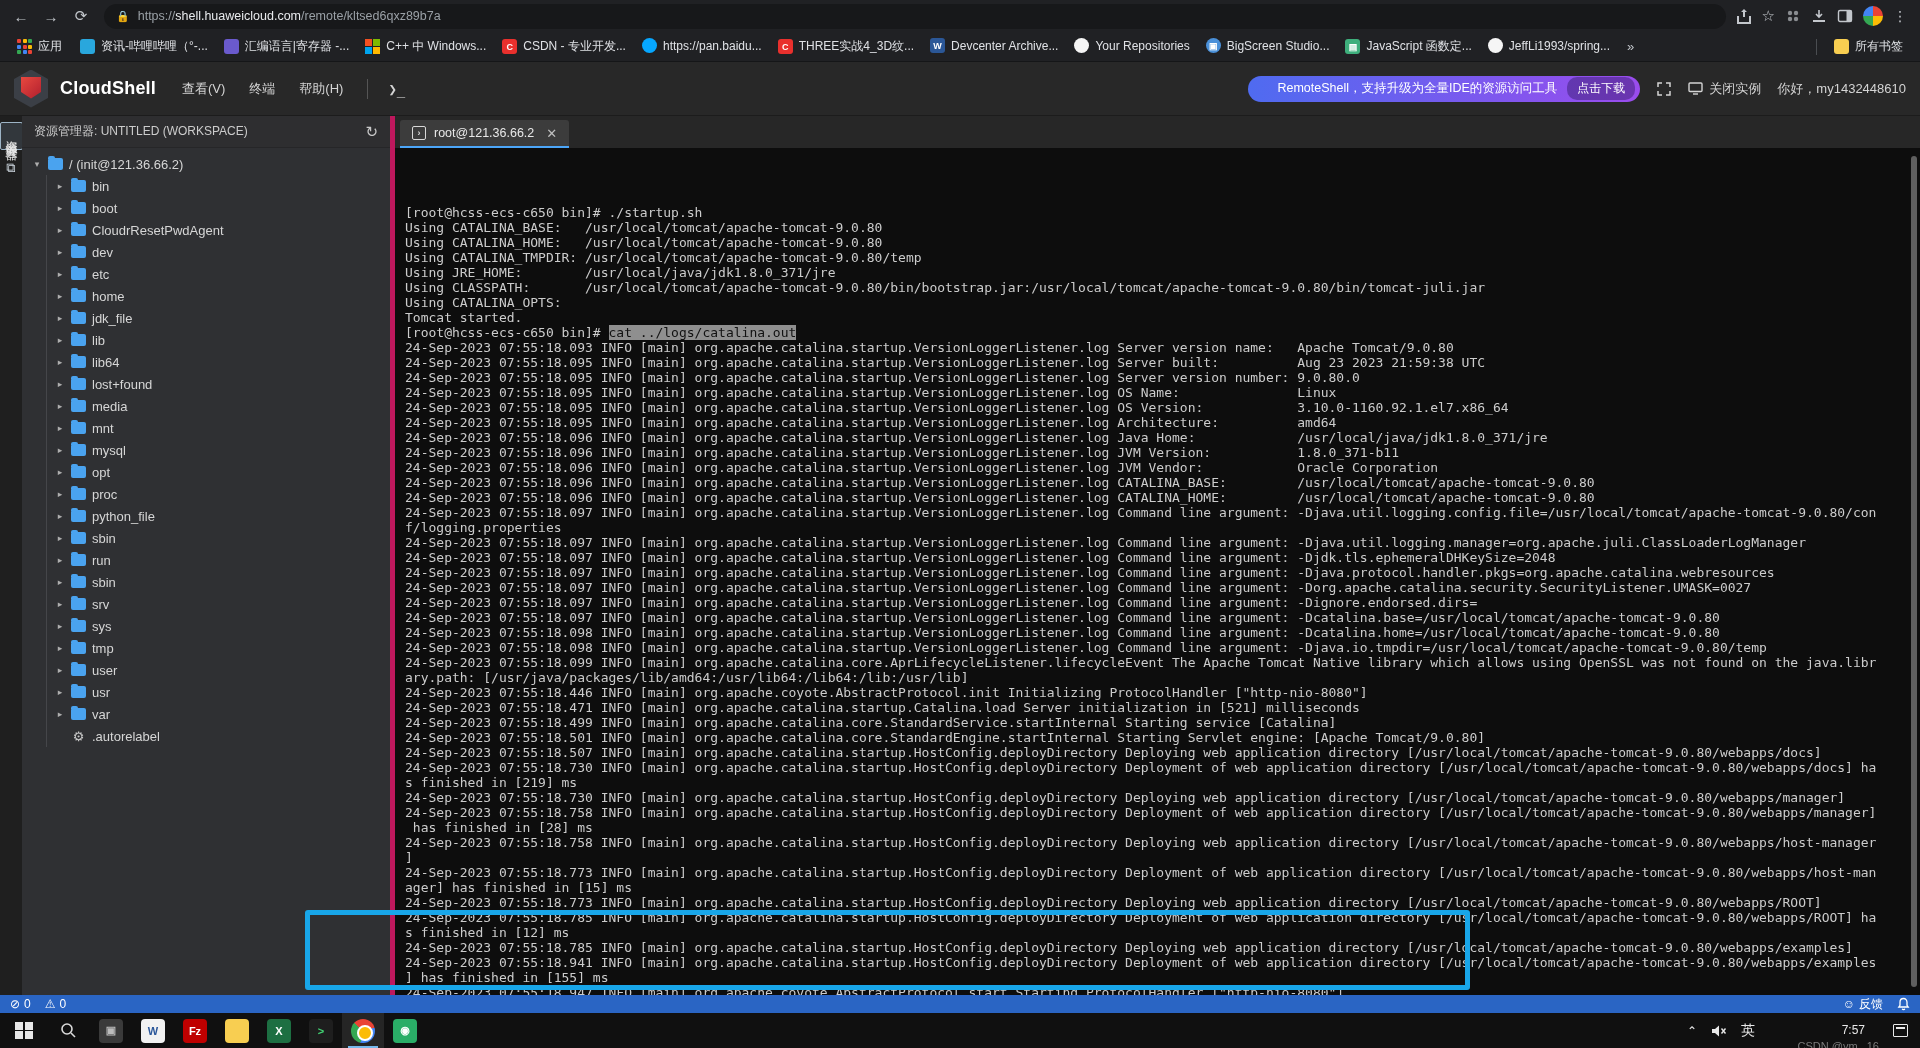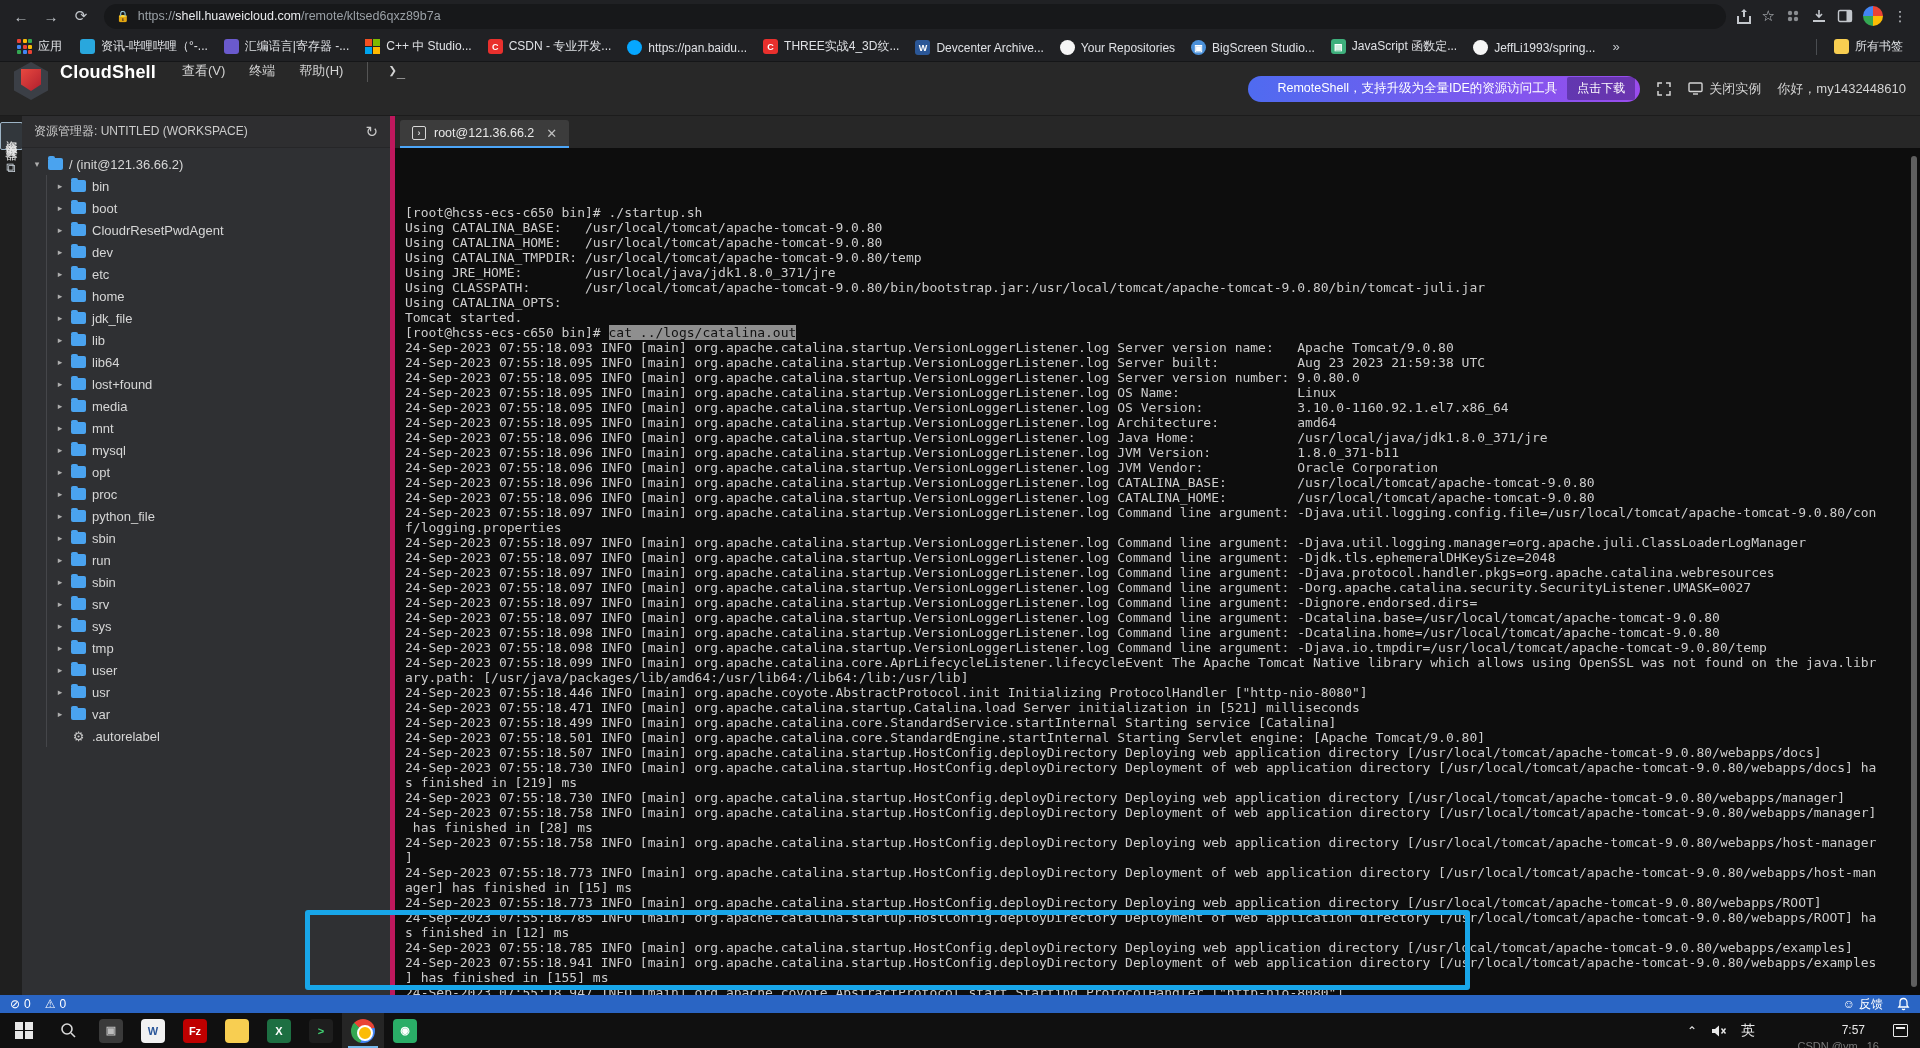--- a/index.html
+++ b/index.html
@@ -24,31 +24,31 @@
 .fav.circle{border-radius:50%}
 .winlogo{display:grid;grid-template-columns:7px 7px;grid-template-rows:7px 7px;gap:1px}
 .winlogo i{display:block}
 .appsgrid{display:grid;grid-template-columns:4px 4px 4px;grid-template-rows:4px 4px 4px;gap:1.5px}
 .appsgrid i{border-radius:1px}
 .bm-spacer{flex:1}
 .bm-sep{width:1px;height:16px;background:#4a4d51;margin:0 6px}
 .chev{color:#c3c7cc;font-size:13px;padding:0 6px;cursor:pointer}
 
 
-.csheader{height:54px;background:#282828;display:flex;align-items:flex-start;padding:0 14px;flex:none;position:relative;border-bottom:1px solid #1c1c1c}
+.csheader{height:54px;background:#282828;display:flex;align-items:center;padding:0 14px;flex:none;position:relative;border-bottom:1px solid #1c1c1c}
 .cslogo{width:34px;height:38px;position:relative;margin-right:12px;flex:none}
 .cslogo .hex{position:absolute;inset:0;background:#3b3f46;clip-path:polygon(50% 0,100% 25%,100% 75%,50% 100%,0 75%,0 25%)}
 .cslogo .rib{position:absolute;left:7px;top:7px;width:20px;height:22px;background:linear-gradient(135deg,#e8483f,#b01f2e);clip-path:polygon(0 0,100% 0,100% 70%,50% 100%,0 70%)}
 .brand{color:#fff;font-size:18px;font-weight:bold;margin-right:26px;letter-spacing:.2px}
 .menu-item{color:#d4d4d4;font-size:13px;margin-right:24px;cursor:pointer}
 .hd-sep{width:1px;height:20px;background:#555;margin-right:20px}
 .term-glyph{color:#d4d4d4;font-size:14px;font-family:"DejaVu Sans Mono",monospace;cursor:pointer}
 .hd-right{position:absolute;right:14px;top:0;height:100%;display:flex;align-items:center;gap:16px}
 .promo{height:26px;border-radius:13px;background:linear-gradient(90deg,#4f6bf0,#9a4ced);display:flex;align-items:center;gap:10px;padding:0 5px 0 29px;color:#fff;font-size:12.5px;cursor:pointer}
-.promo .dl{background:rgba(20,10,60,.35);border-radius:2px;padding:3px 10px;font-size:12px}
+.promo .dl{background:rgba(20,10,60,.35);border-radius:10px;padding:3px 10px;font-size:12px}
 .ic-btn{display:flex;align-items:center;gap:6px;color:#d4d4d4;font-size:13px;cursor:pointer}
 .greet{color:#d4d4d4;font-size:13px}
 
 
 .main{flex:1;display:flex;min-height:0}
 .activity{width:22px;background:#1f1f1f;flex:none;display:flex;flex-direction:column;align-items:center;padding-top:6px}
 .act-tab{writing-mode:vertical-rl;color:#e8e8e8;font-size:12px;background:#32373c;border:1px solid #9db4c6;padding:8px 2px;letter-spacing:2px;border-radius:2px}
 .act-ic{margin-top:10px;color:#cfd8e0;font-size:13px}
 .sidebar{width:373px;background:#2f3033;flex:none;display:flex;flex-direction:column;border-right:5px solid #be185d}
 .sb-head{height:32px;background:#2e2e30;display:flex;align-items:center;padding:0 12px;color:#cccccc;font-size:12px;flex:none;border-bottom:1px solid #262628}
@@ -144,37 +144,37 @@
           <i style="background:#34a853"></i>
         <i style="background:#4285f4"></i>
           <i style="background:#ea4335"></i>
           <i style="background:#fbbc05"></i>
         <i style="background:#34a853"></i>
           <i style="background:#4285f4"></i>
           <i style="background:#ea4335"></i>
       </span>
       <span>应用</span>
     </div>
-    <div id="bookmarks" style="display:flex;align-items:flex-end;gap:2px">
+    <div id="bookmarks" style="display:flex;align-items:flex-start;gap:2px">
         <div class="bm">
           <span class="fav" style="background: rgb(41, 167, 221); color: rgb(255, 255, 255);"></span>
           <span>资讯-哔哩哔哩（°-...</span>
         </div>
         <div class="bm">
           <span class="fav" style="background: rgb(106, 90, 205); color: rgb(255, 255, 255);"></span>
           <span>汇编语言|寄存器 -...</span>
         </div>
         <div class="bm">
           <span class="winlogo">
             <i style="background: rgb(242, 80, 34);"></i>
             <i style="background: rgb(127, 186, 0);"></i>
             <i style="background: rgb(0, 164, 239);"></i>
             <i style="background: rgb(255, 185, 0);"></i>
           </span>
-          <span>C++ 中 Studio...</span>
+          <span>C++ 中 Windows...</span>
         </div>
         <div class="bm">
           <span class="fav" style="background: rgb(233, 48, 45); color: rgb(255, 255, 255);">C</span>
           <span>CSDN - 专业开发...</span>
         </div>
         <div class="bm">
           <span class="fav circle" style="background: rgb(6, 167, 255); color: rgb(255, 255, 255);"></span>
           <span>https://pan.baidu...</span>
         </div>
         <div class="bm">

